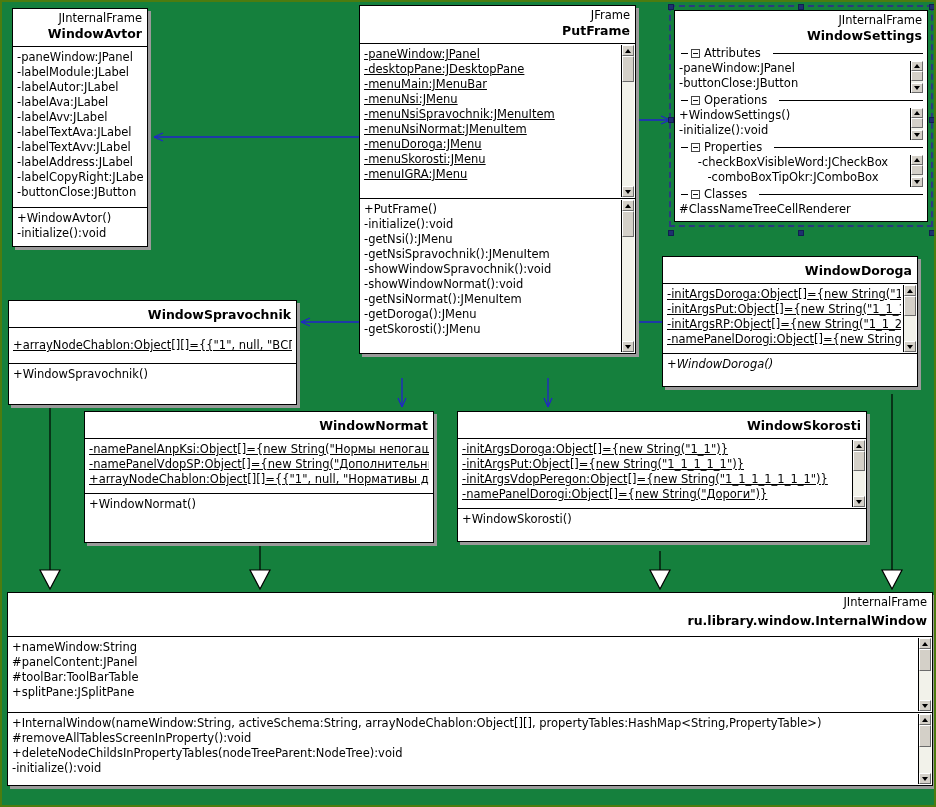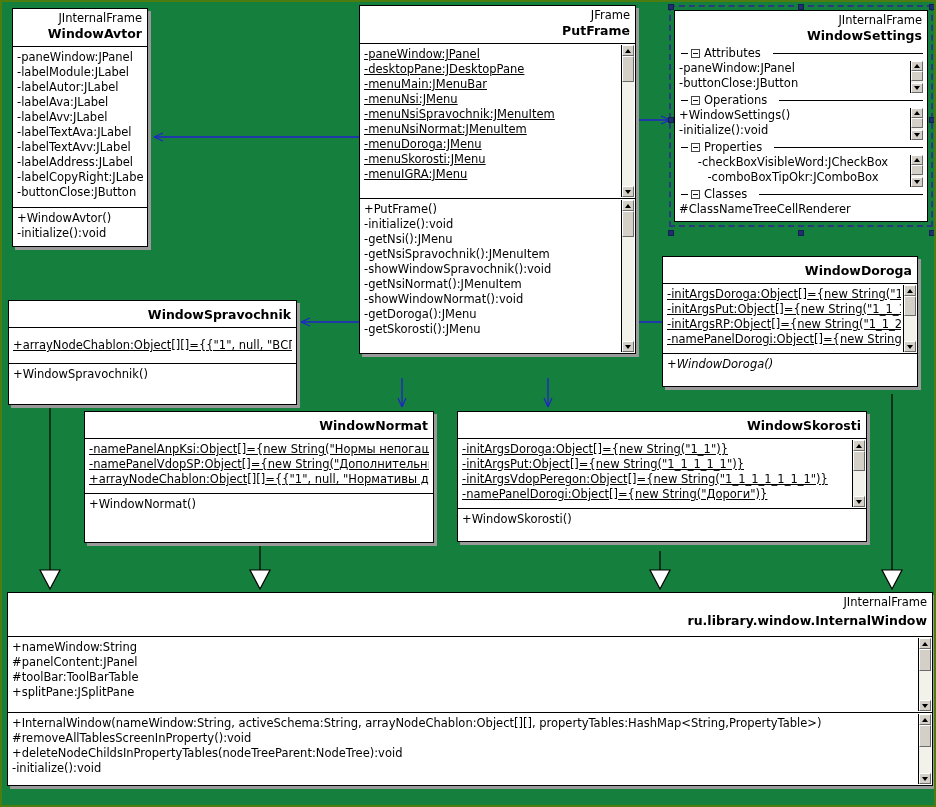--- a/index.html
+++ b/index.html
@@ -232,22 +232,22 @@
         <div class="btn down"></div>
       </div>
     </div>
     <div class="compart" style="height:154px; padding-right:16px;">
       <div class="rowsfixed">
         <div class="row">+PutFrame()</div>
         <div class="row">-initialize():void</div>
         <div class="row">-getNsi():JMenu</div>
         <div class="row">-getNsiSpravochnik():JMenuItem</div>
         <div class="row">-showWindowSpravochnik():void</div>
+        <div class="row">-showWindowNormat():void</div>
         <div class="row">-getNsiNormat():JMenuItem</div>
-        <div class="row">-showWindowNormat():void</div>
         <div class="row">-getDoroga():JMenu</div>
         <div class="row">-getSkorosti():JMenu</div>
       </div>
       <div class="vsb">
         <div class="btn up"></div>
         <div class="track">
           <div class="thumb"></div>
         </div>
         <div class="btn down"></div>
       </div>

